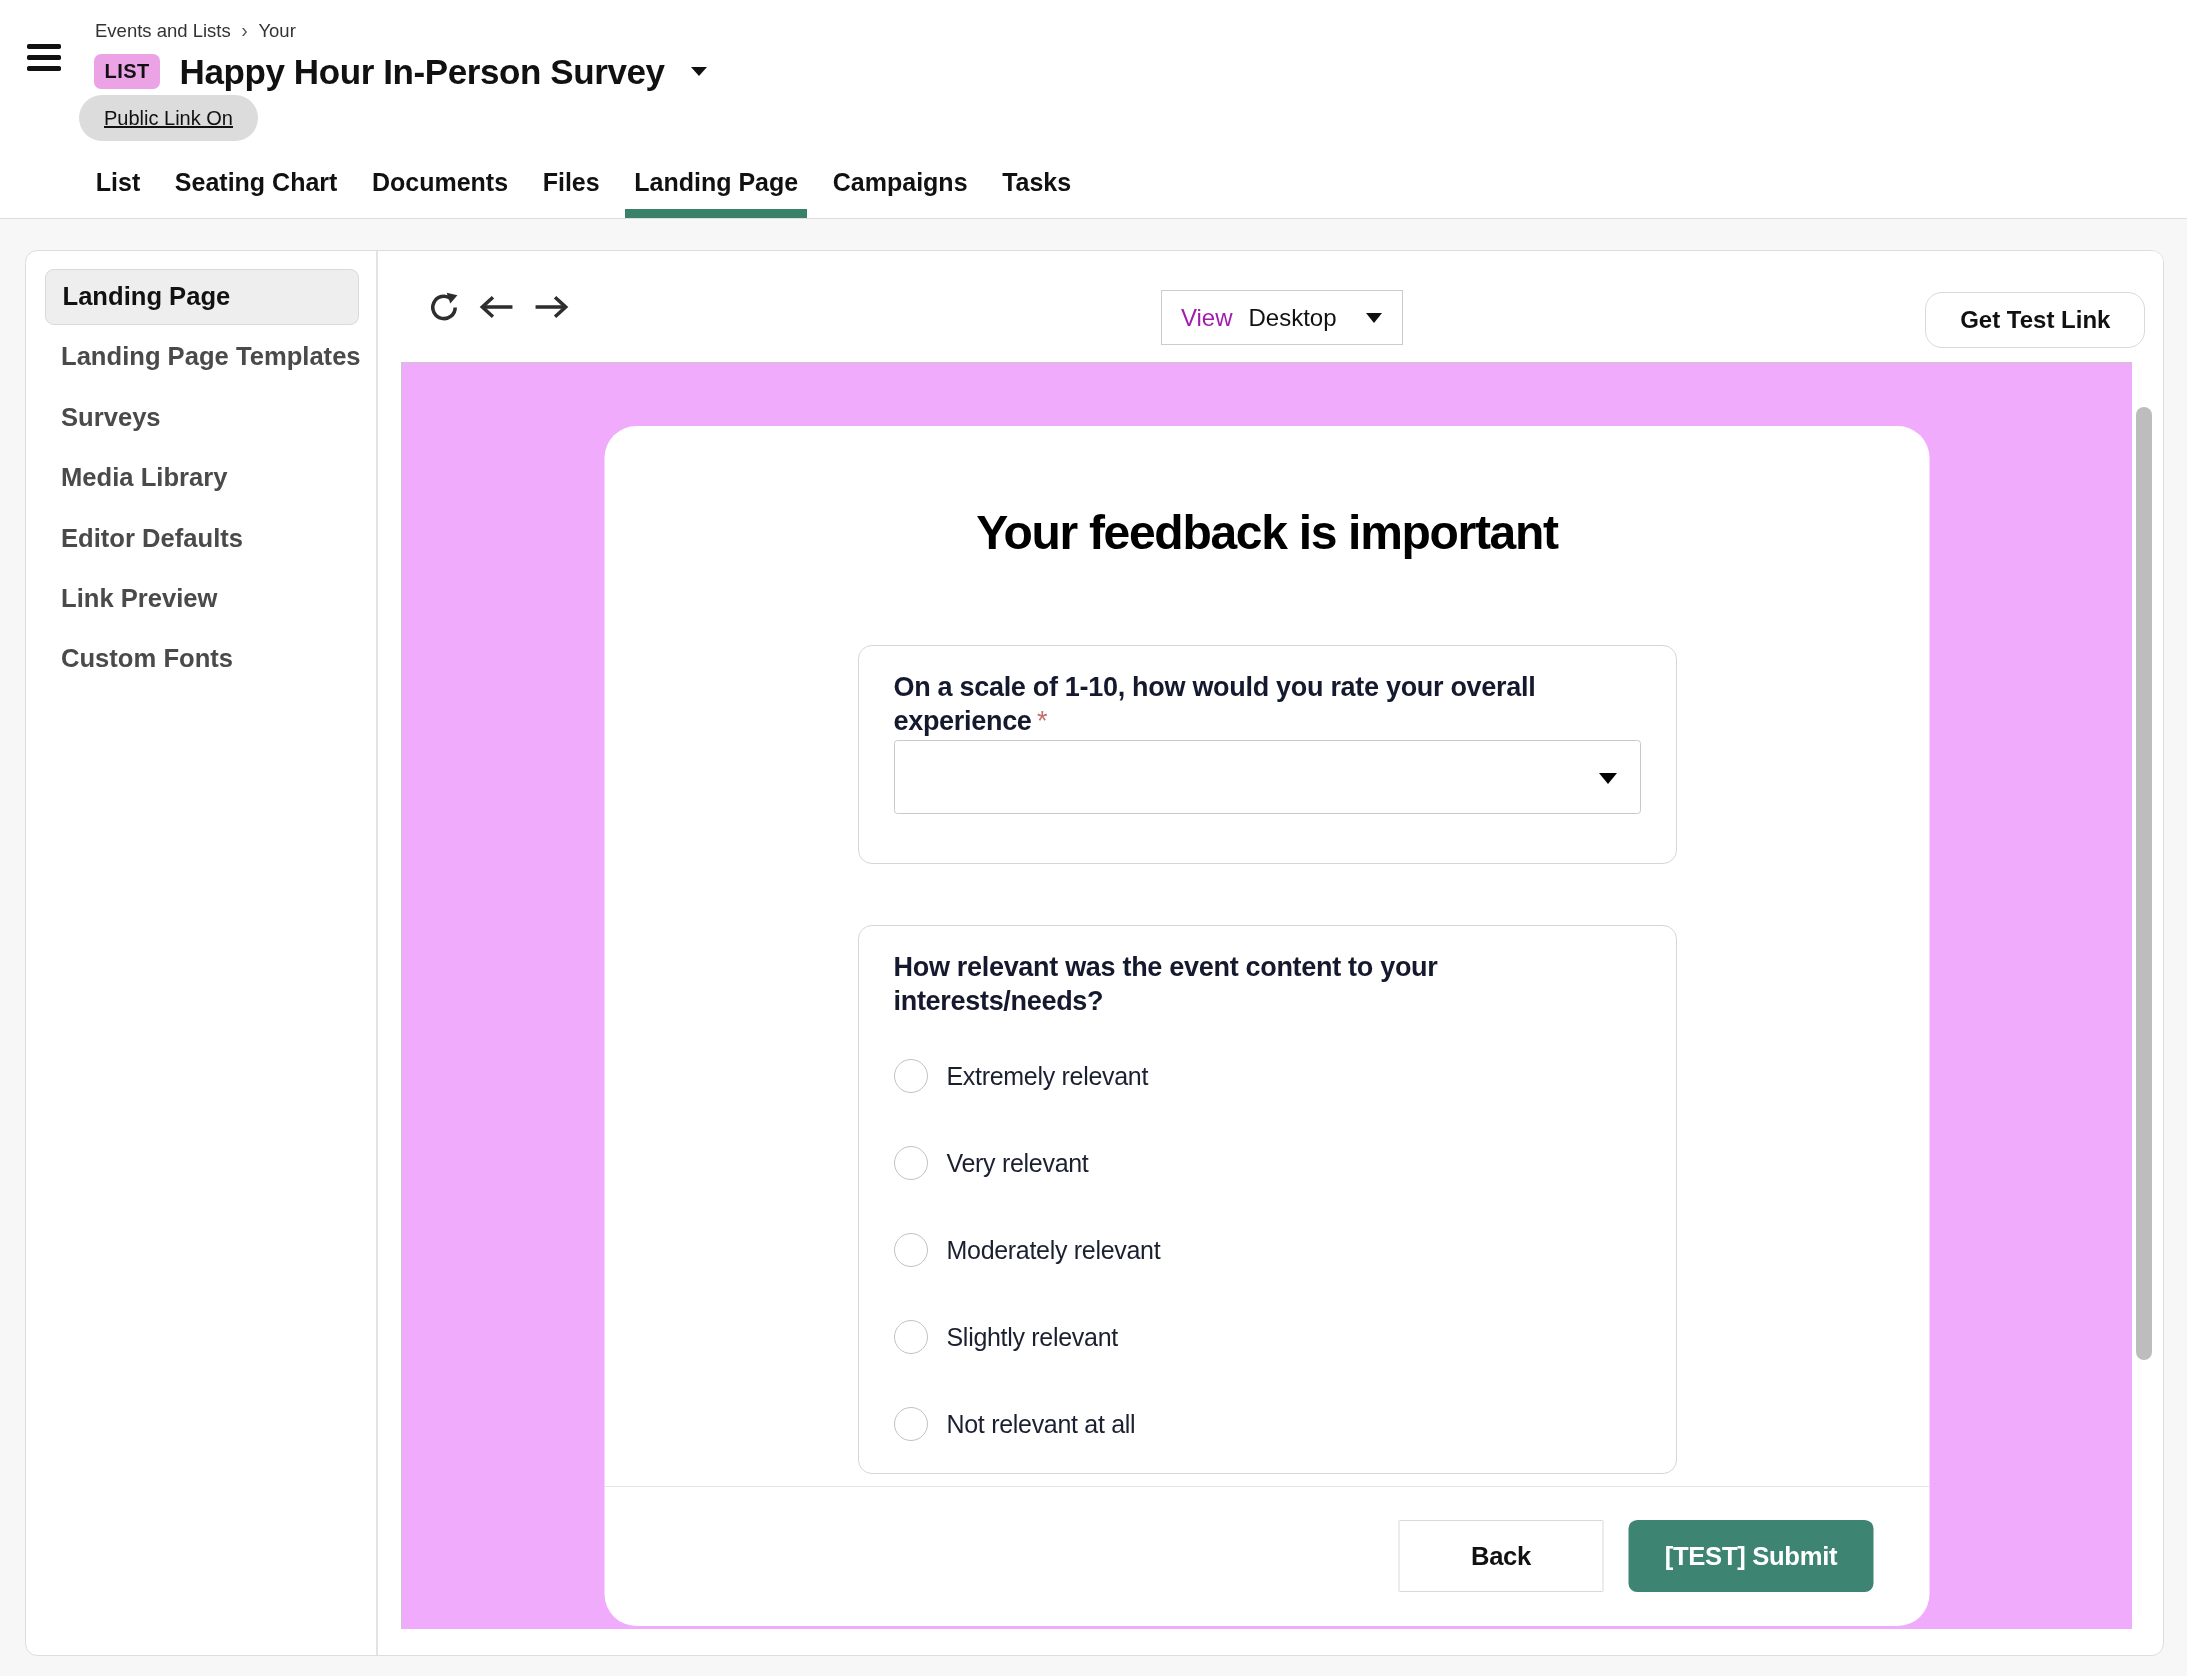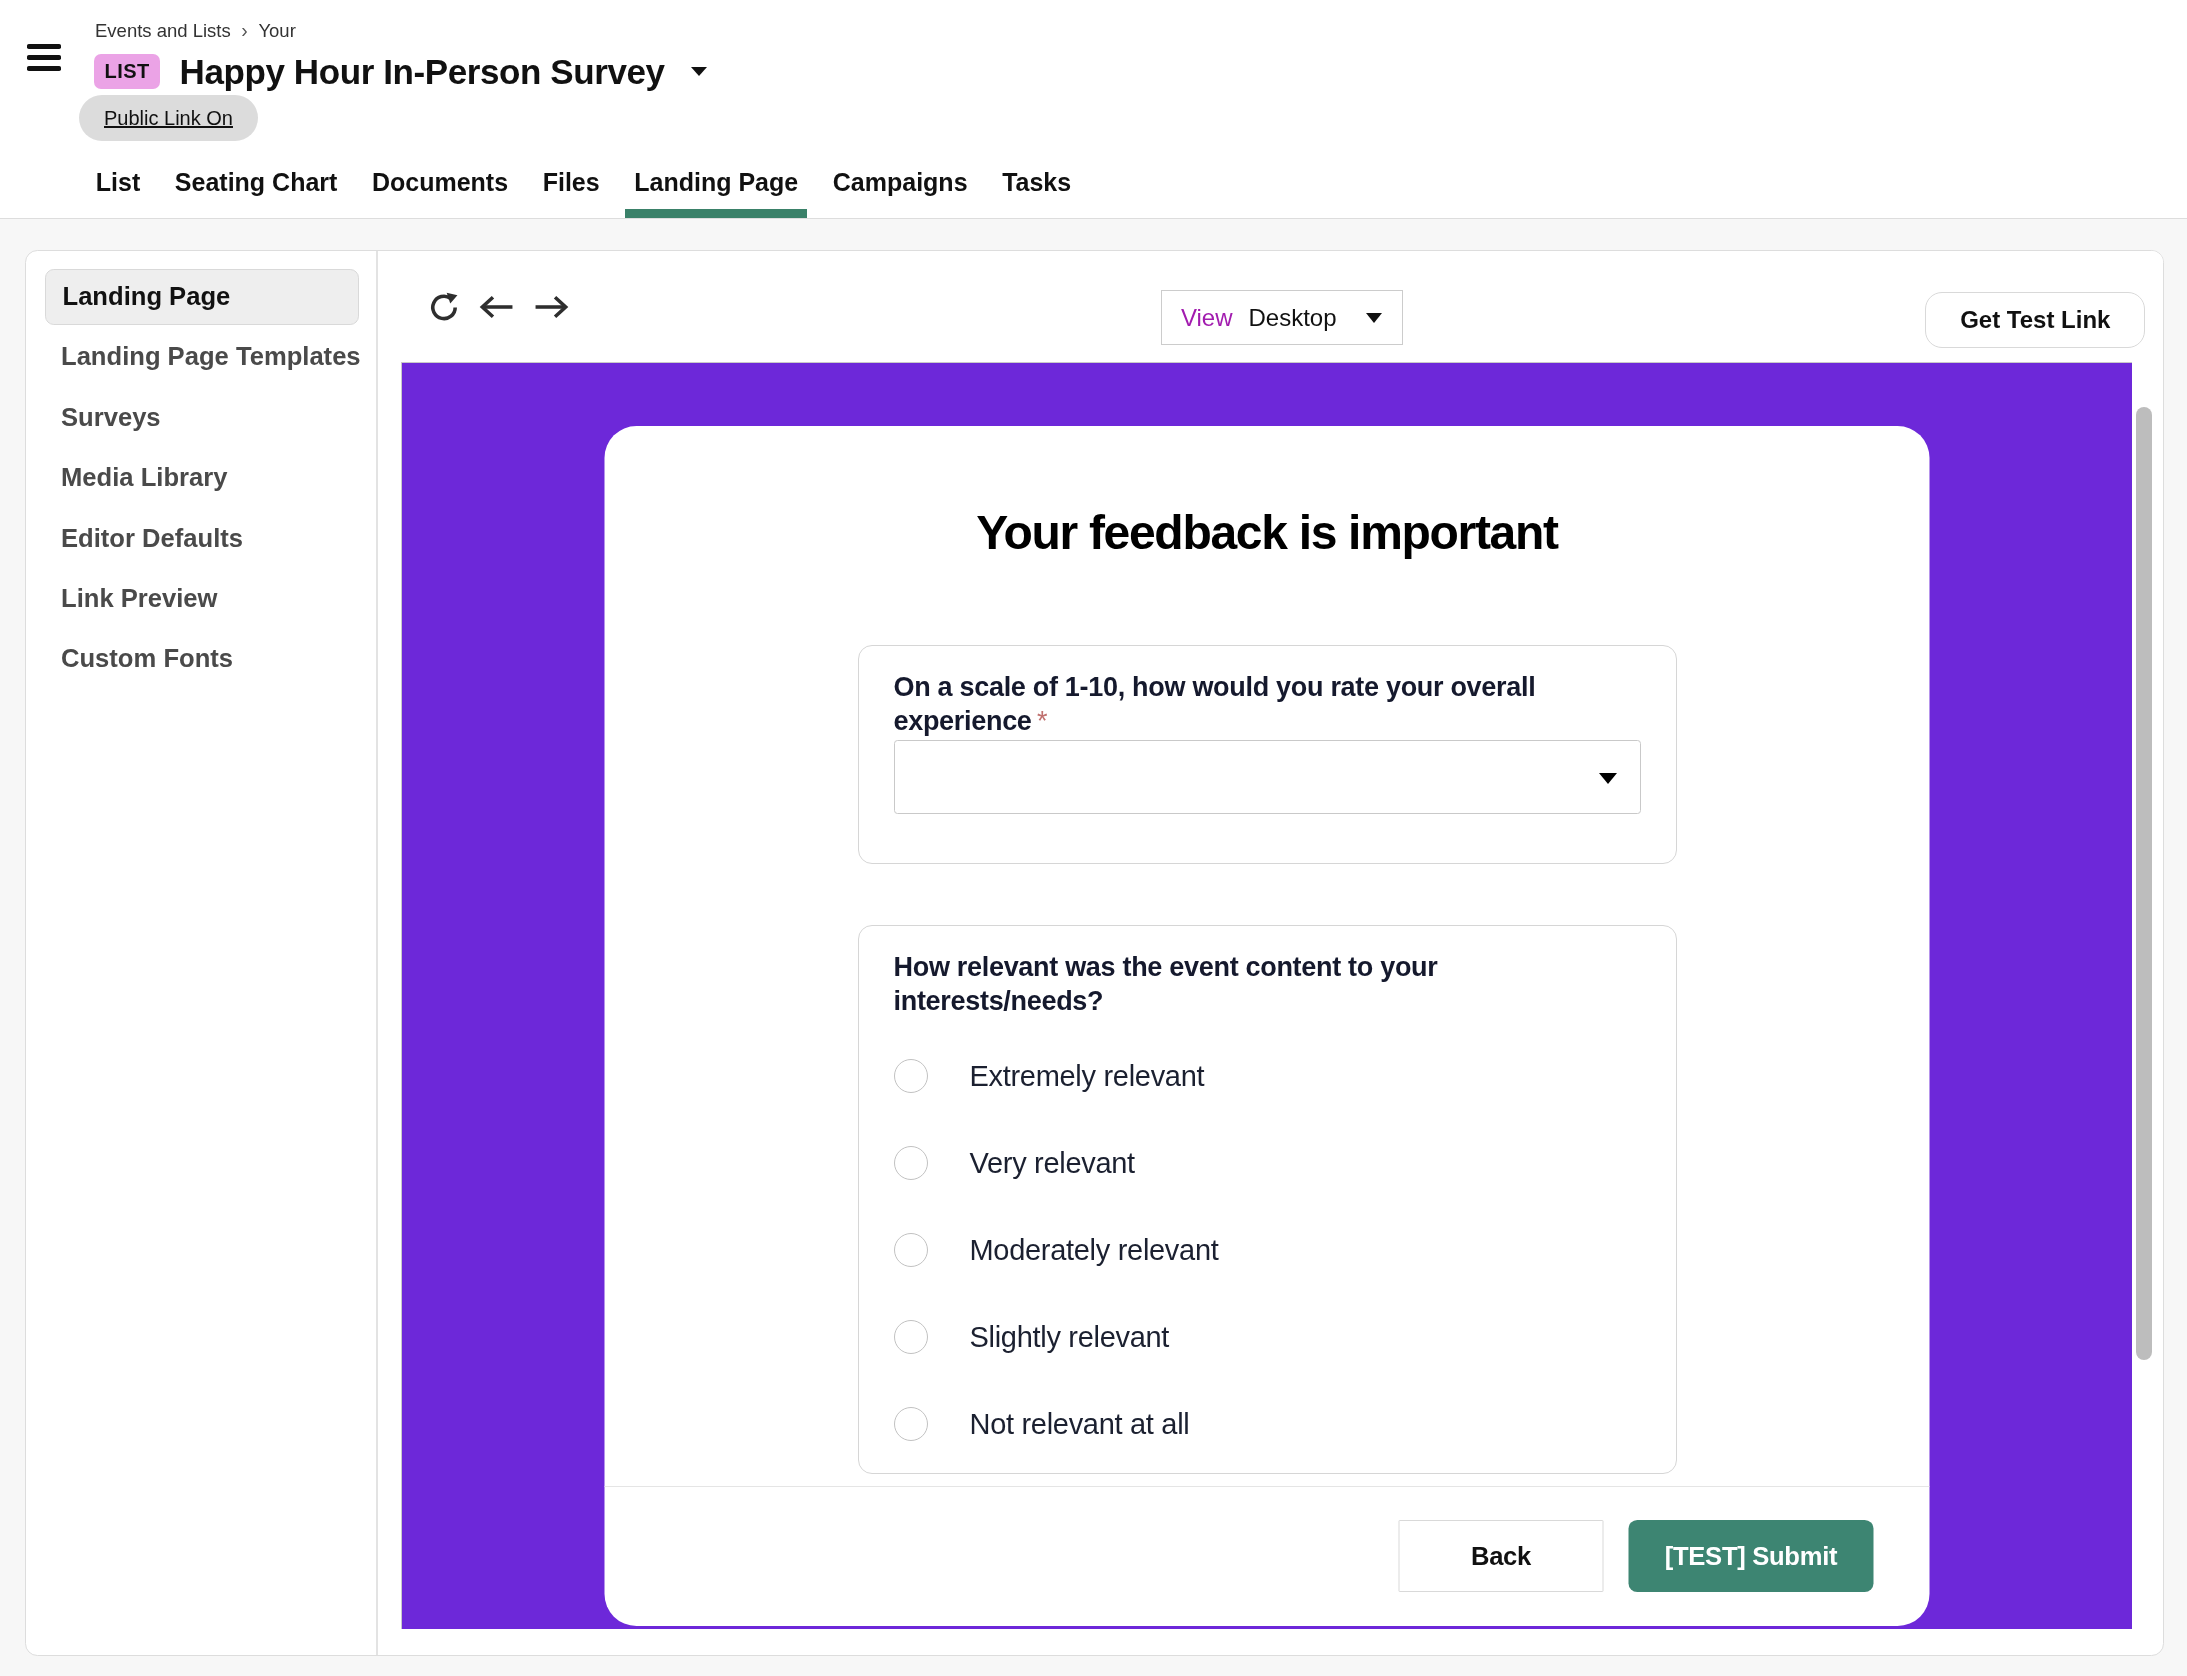--- a/index.html
+++ b/index.html
@@ -60,21 +60,21 @@
   .view-label { color:#a21caf; font-size:24px;text-align:center; }
   .view-value { color:#111; font-size:24px; margin-left:16px; }
   .dd-caret { width:0; height:0; margin-left:auto; border-left:8.8px solid transparent;
               border-right:8.8px solid transparent; border-top:10.6px solid #111; }
   .get-test-link { position:absolute; right:17.6px; top:41px; height:56px; padding:0 34px;
                    background:#fff; border:1.8px solid #d9d9d9; border-radius:17px;
                    font-size:24px; font-weight:700; color:#111; display:flex; align-items:center; cursor:pointer; }
 
   
   .preview { position:absolute; left:23px; top:111px; width:1731px; height:1267px;
-             background:#6d28d9; border-top:1.8px solid #c9c9c9; border-left:1.8px solid #c9c9c9;
+             background:#f0abfc; border-top:1.8px solid #c9c9c9; border-left:1.8px solid #c9c9c9;
              overflow:hidden; }
   .scroll-thumb { position:absolute; right:10.6px; top:156px; width:16px; height:953px;
                   background:#bdbdbd; border-radius:8px; cursor:pointer; }
 
   
   .survey-card { position:absolute; left:50%; transform:translateX(-50%); top:63px;
                  width:1325px; height:1200px; background:#fff; border-radius:32px;
                  letter-spacing:-0.3px; color:#15192d; }
   .survey-heading { position:absolute; top:79px; left:0; width:100%; text-align:center;
                     font-size:48px; font-weight:700; letter-spacing:-1.3px; color:#000; }
@@ -89,21 +89,21 @@
   .q-select { position:relative; margin-top:1.8px; height:74px; border:1.8px solid #c9c9c9;
               border-radius:3.5px; background:#fff; cursor:pointer; }
   .q-select .dd-caret2 { position:absolute; right:23px; top:32px; width:0; height:0;
               border-left:9.7px solid transparent; border-right:9.7px solid transparent;
               border-top:11.5px solid #000; }
 
   .radio-list { margin-top:41px; }
   .radio-row { display:flex; align-items:center; height:34px; margin-bottom:53px; cursor:pointer; }
   .radio-circle { width:34px; height:34px; border:1.8px solid #c2c2c2; border-radius:50%;
                   background:#fff; flex:0 0 auto; }
-  .radio-label { margin-left:42px; font-size:29px; color:#1b2030; }
+  .radio-label { margin-left:19px; font-size:25px; color:#1b2030; }
 
   .survey-footer { position:absolute; left:0; top:1060px; width:100%; height:139px;
                    border-top:1.8px solid #e5e5e5; display:flex; align-items:center;
                    justify-content:flex-end; gap:25px; padding-right:56px; }
   .btn-back { width:205px; height:72px; background:#fff; border:1.8px solid #d9d9d9;
               border-radius:1px; font-size:25.6px; font-weight:700; color:#111;
               display:flex; align-items:center; justify-content:center; cursor:pointer;
               font-family:inherit; letter-spacing:-0.3px; }
   .btn-submit { width:245px; height:72px; background:#3d8572; border:none;
                 border-radius:8.8px; font-size:25.6px; font-weight:700; color:#fff;

